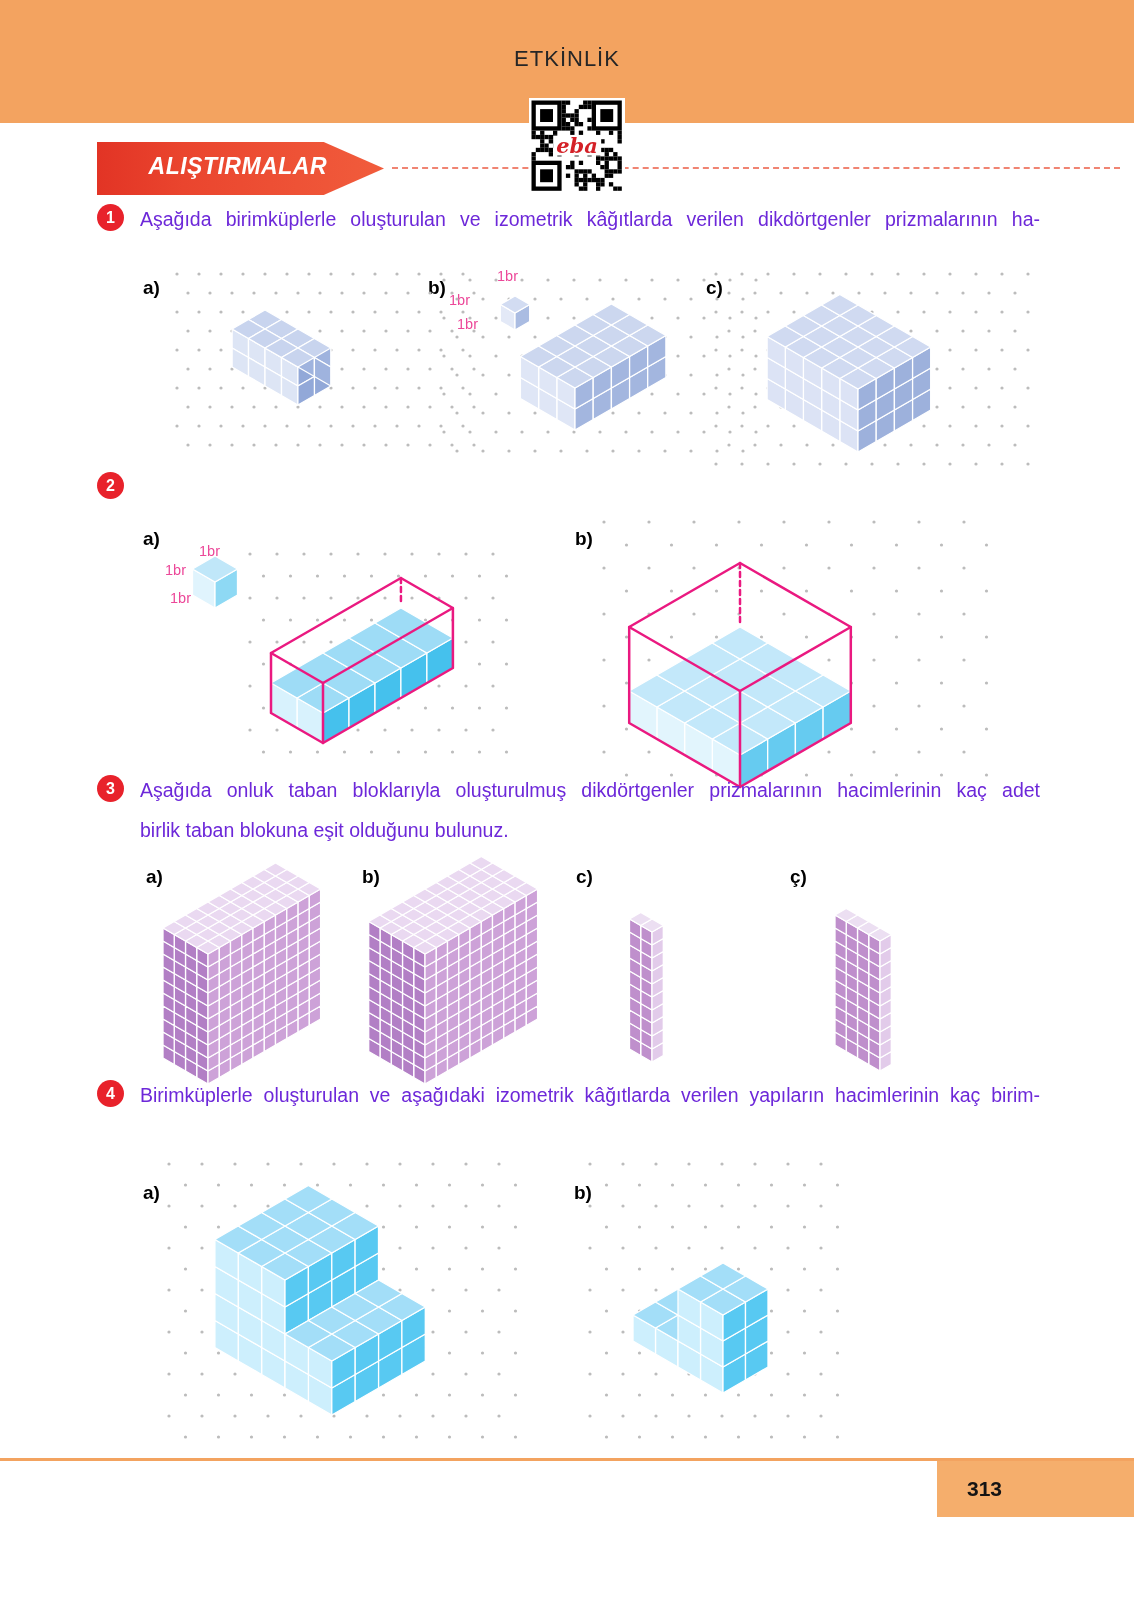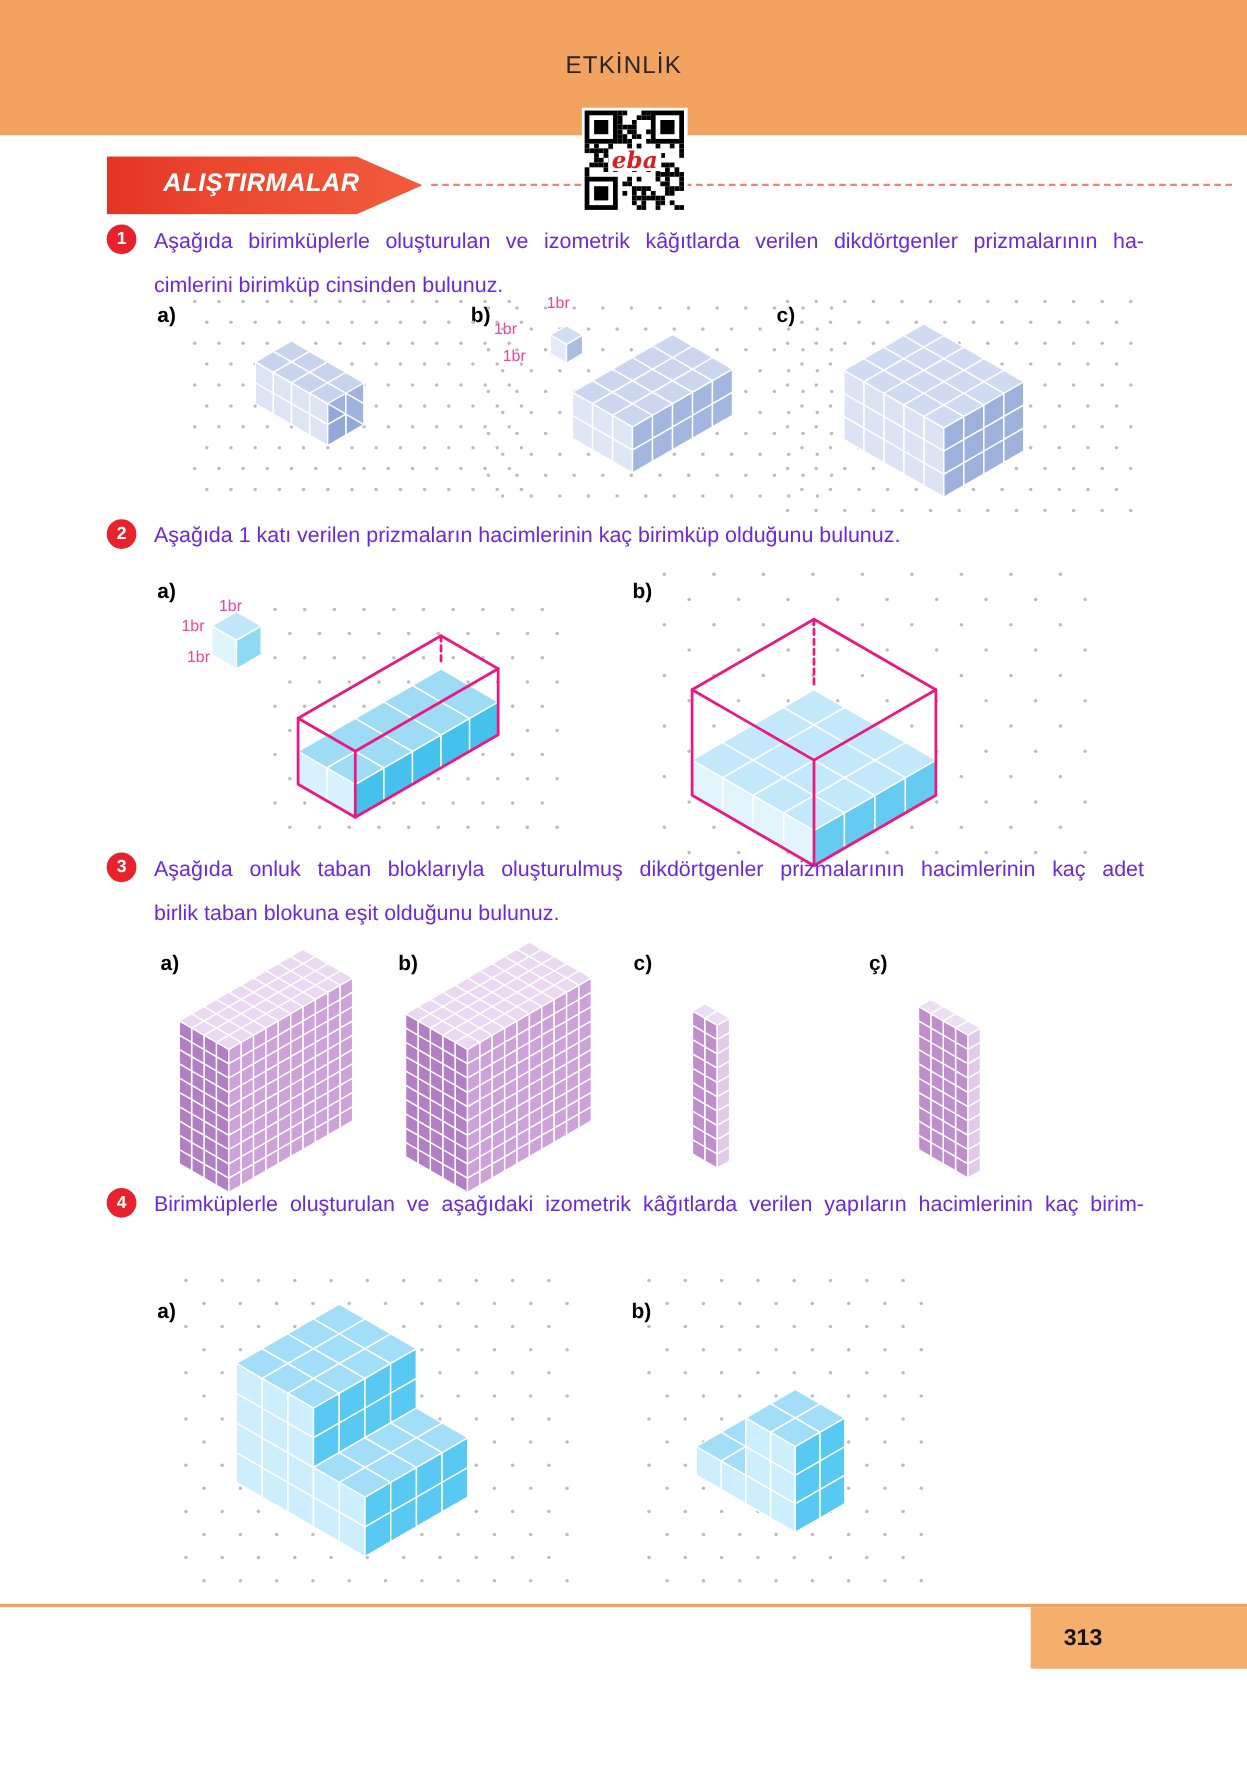--- a/index.html
+++ b/index.html
@@ -179,21 +179,20 @@
         <rect x="11.1" y="71.3" width="12.899999999999999" height="12.899999999999999" fill="#000"></rect>
       </svg>
     <span class="qr-logo">eba</span>
   </div>
   <div class="abs banner">
     <span class="banner-title">ALIŞTIRMALAR</span>
   </div>
 
   <div class="abs badge" style="left:97px;top:204px">1</div>
   <div class="abs qline just" style="top:206px">Aşağıda birimküplerle oluşturulan ve izometrik kâğıtlarda verilen dikdörtgenler prizmalarının ha-</div>
-  <div class="abs qline" style="top:246px">cimlerini birimküp cinsinden bulunuz.</div>
   <span class="abs plabel" style="left:143px;top:277px">a)</span>
   <span class="abs plabel" style="left:428px;top:277px">b)</span>
   <span class="abs plabel" style="left:706px;top:277px">c)</span>
   <span class="abs ulabel" style="left:497px;top:268px">1br</span>
   <span class="abs ulabel" style="left:449px;top:292px">1br</span>
   <span class="abs ulabel" style="left:457px;top:316px">1br</span>
   <svg class="fig" style="left:165px;top:268px" width="330" height="198">
       <circle cx="12" cy="6" r="1.6" fill="#bcbcbc"></circle>
       <circle cx="34" cy="6" r="1.6" fill="#bcbcbc"></circle>
       <circle cx="56" cy="6" r="1.6" fill="#bcbcbc"></circle>
@@ -706,21 +705,20 @@
       <polygon points="131.8,70.5 150.0,60.0 131.8,49.5 113.6,60.0" fill="#d0daf1" stroke="#ffffff" stroke-width="1.3" stroke-linejoin="round"></polygon>
       <polygon points="113.6,60.0 131.8,49.5 113.6,39.0 95.4,49.5" fill="#d0daf1" stroke="#ffffff" stroke-width="1.3" stroke-linejoin="round"></polygon>
       <polygon points="204.6,91.5 222.7,81.0 204.6,70.5 186.4,81.0" fill="#d0daf1" stroke="#ffffff" stroke-width="1.3" stroke-linejoin="round"></polygon>
       <polygon points="186.4,81.0 204.6,70.5 186.4,60.0 168.2,70.5" fill="#d0daf1" stroke="#ffffff" stroke-width="1.3" stroke-linejoin="round"></polygon>
       <polygon points="168.2,70.5 186.4,60.0 168.2,49.5 150.0,60.0" fill="#d0daf1" stroke="#ffffff" stroke-width="1.3" stroke-linejoin="round"></polygon>
       <polygon points="150.0,60.0 168.2,49.5 150.0,39.0 131.8,49.5" fill="#d0daf1" stroke="#ffffff" stroke-width="1.3" stroke-linejoin="round"></polygon>
       <polygon points="131.8,49.5 150.0,39.0 131.8,28.5 113.6,39.0" fill="#d0daf1" stroke="#ffffff" stroke-width="1.3" stroke-linejoin="round"></polygon>
     </svg>
 
   <div class="abs badge" style="left:97px;top:472px">2</div>
-  <div class="abs qline" style="top:474px">Aşağıda 1 katı verilen prizmaların hacimlerinin kaç birimküp olduğunu bulunuz.</div>
   <span class="abs plabel" style="left:143px;top:528px">a)</span>
   <span class="abs plabel" style="left:575px;top:528px">b)</span>
   <span class="abs ulabel" style="left:199px;top:543px">1br</span>
   <span class="abs ulabel" style="left:165px;top:562px">1br</span>
   <span class="abs ulabel" style="left:170px;top:590px">1br</span>
   <svg class="fig" style="left:158px;top:524px" width="365" height="252">
       <circle cx="92" cy="30" r="1.6" fill="#bcbcbc"></circle>
       <circle cx="119" cy="30" r="1.6" fill="#bcbcbc"></circle>
       <circle cx="146" cy="30" r="1.6" fill="#bcbcbc"></circle>
       <circle cx="173" cy="30" r="1.6" fill="#bcbcbc"></circle>

